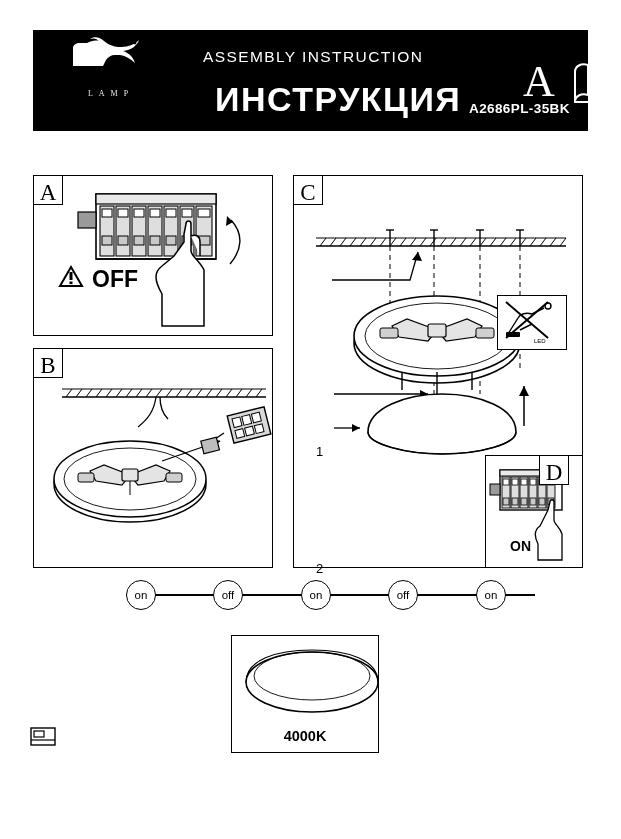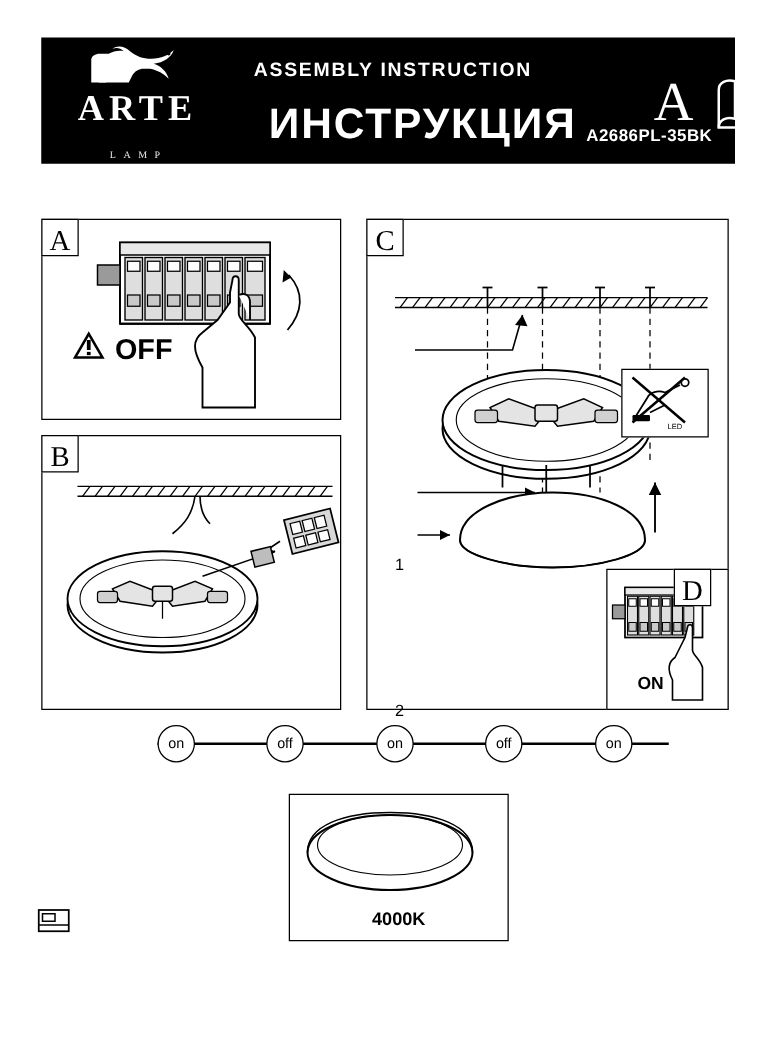--- a/index.html
+++ b/index.html
@@ -60,21 +60,21 @@
   }
   .titles {
     position: absolute;
     left: 140px;
     top: 12px;
     width: 300px;
   }
   .titles .t-en {
     font-size: 15.5px;
     letter-spacing: 1.4px;
-    font-weight: 700;
+    font-weight: 400;
     padding-left: 30px;
     padding-top: 6px;
   }
   .titles .t-ru {
     font-size: 34px;
     letter-spacing: 1.5px;
     font-weight: 700;
     padding-left: 42px;
     padding-top: 14px;
   }
@@ -122,21 +122,21 @@
   
   #panelA { left: 33px; top: 175px; width: 240px; height: 161px; }
   #tagA { left: 33px; top: 175px; width: 30px; height: 30px; font-size: 23px; padding-top: 5px;}
   #panelB { left: 33px; top: 348px; width: 240px; height: 220px; }
   #tagB { left: 33px; top: 348px; width: 30px; height: 30px; font-size: 23px; padding-top: 5px;}
   #panelC { left: 293px; top: 175px; width: 290px; height: 393px; }
   #tagC { left: 293px; top: 175px; width: 30px; height: 30px; font-size: 23px; padding-top: 5px;}
   #panelD { left: 485px; top: 455px; width: 98px; height: 113px; }
   #tagD { left: 539px; top: 455px; width: 30px; height: 30px; font-size: 23px; padding-top: 5px;}
   #noLedBox { left: 497px; top: 295px; width: 70px; height: 55px; }
-  #lampBox { left: 231px; top: 635px; width: 176px; height: 118px; }
+  #lampBox { left: 231px; top: 635px; width: 148px; height: 118px; }
 
   .offtext {
     position: absolute;
     font-size: 23px;
     font-weight: 700;
     font-family: "Liberation Sans", sans-serif;
   }
   .ontext {
     position: absolute;
     font-size: 14px;
@@ -186,21 +186,20 @@
     <div class="brand">
       <div class="griffin">
         <svg width="86" height="36" viewBox="0 0 86 36">
           <g fill="#ffffff">
             <path d="M8 30 L8 12 C8 9 11 7 15 7 L22 7 C26 5 30 4 34 5 C31 2 28 2 25 3 C29 0 35 1 39 5 C44 9 49 11 56 11 C64 11 70 8 74 4 C72 10 66 14 58 15 C64 17 68 21 70 27 C66 23 61 20 55 19 L50 19 C46 19 43 21 41 24 L38 30 Z"></path>
             <path d="M14 30 L20 30 L20 24 C20 21 18 19 15 19 L14 19 Z"></path>
             <circle cx="70" cy="7" r="1.4" fill="#000"></circle>
           </g>
         </svg>
       </div>
-      <div class="arte">ARTE</div>
       <div class="lamp">LAMP</div>
     </div>
 
     <div class="titles">
       <div class="t-en">ASSEMBLY  INSTRUCTION</div>
       <div class="t-ru">ИНСТРУКЦИЯ</div>
     </div>
 
     <div class="letterA">A</div>
 

